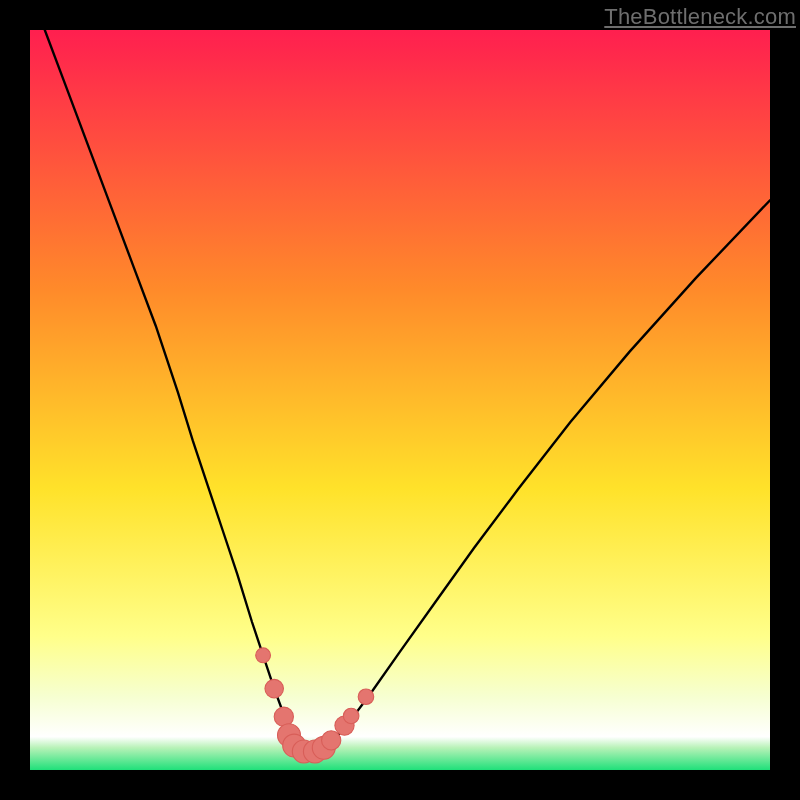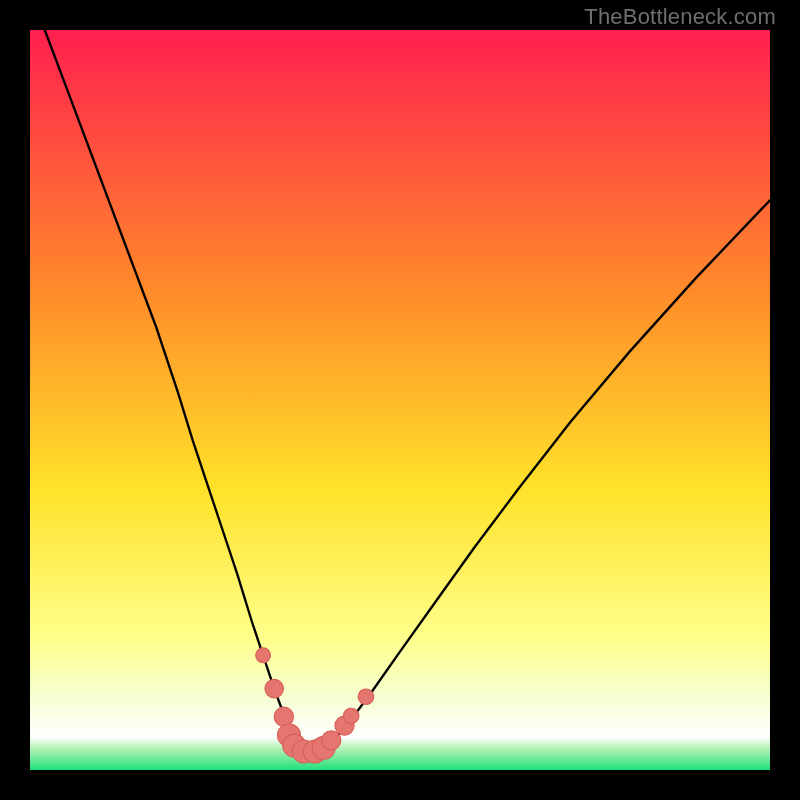--- a/index.html
+++ b/index.html
@@ -22,25 +22,26 @@
   .plot {
     position: absolute;
     top: 30px;
     left: 30px;
     width: 740px;
     height: 740px;
   }
   .watermark {
     position: absolute;
     top: 4px;
-    right: 24px;
+    right: 4px;
     color: #6e6e6e;
     font-size: 22px;
     font-weight: 400;
     letter-spacing: 0.2px;
+    text-decoration: underline;
   }
 </style>
 </head>
 <body>
 
 <div class="frame">
   <svg class="plot" viewBox="0 0 100 100" preserveAspectRatio="none">
     <defs>
       <linearGradient id="bg-grad" x1="0" y1="0" x2="0" y2="1">
         <stop offset="0" stop-color="#ff1f4f"></stop>

